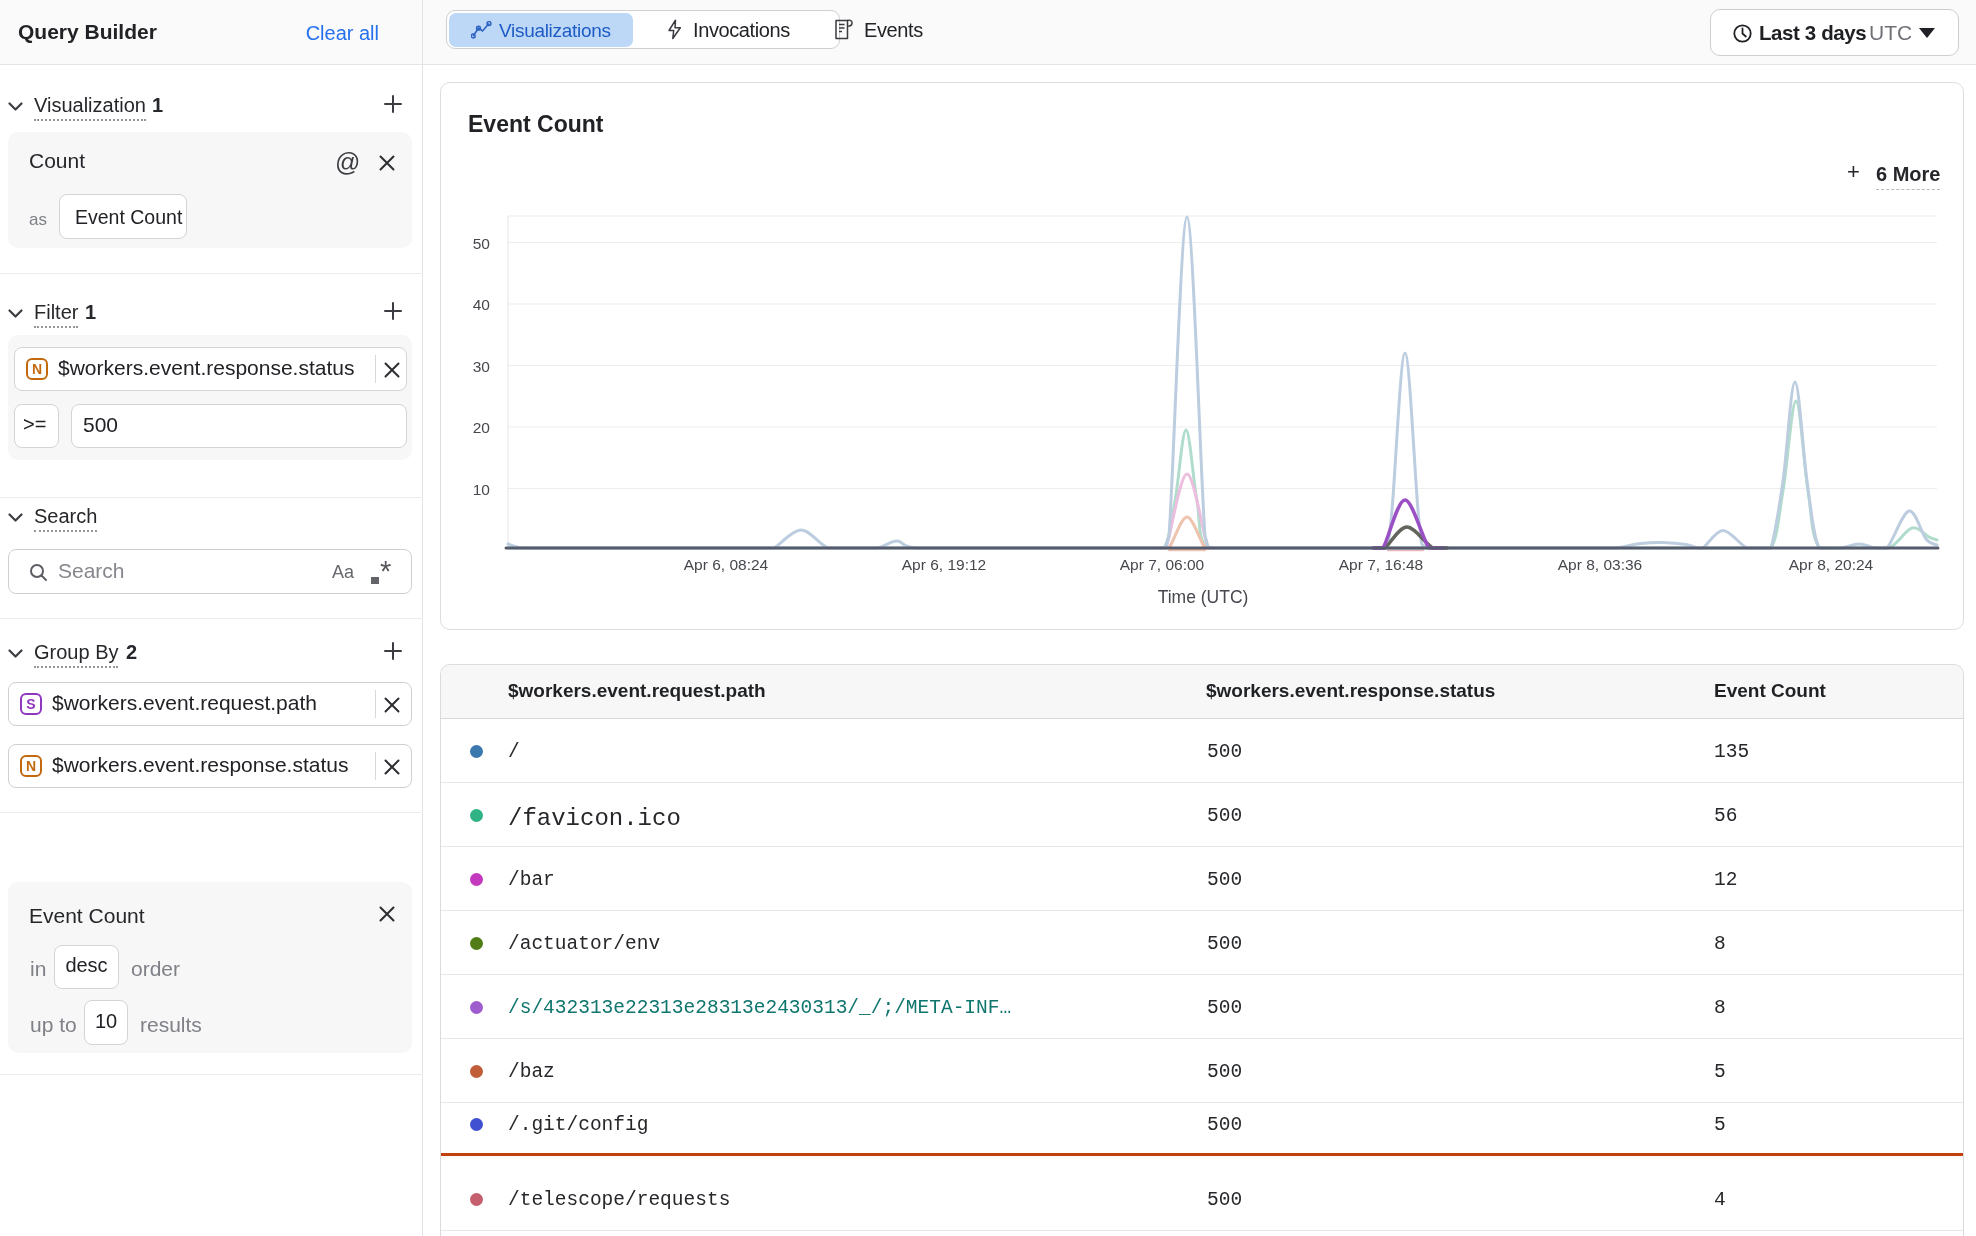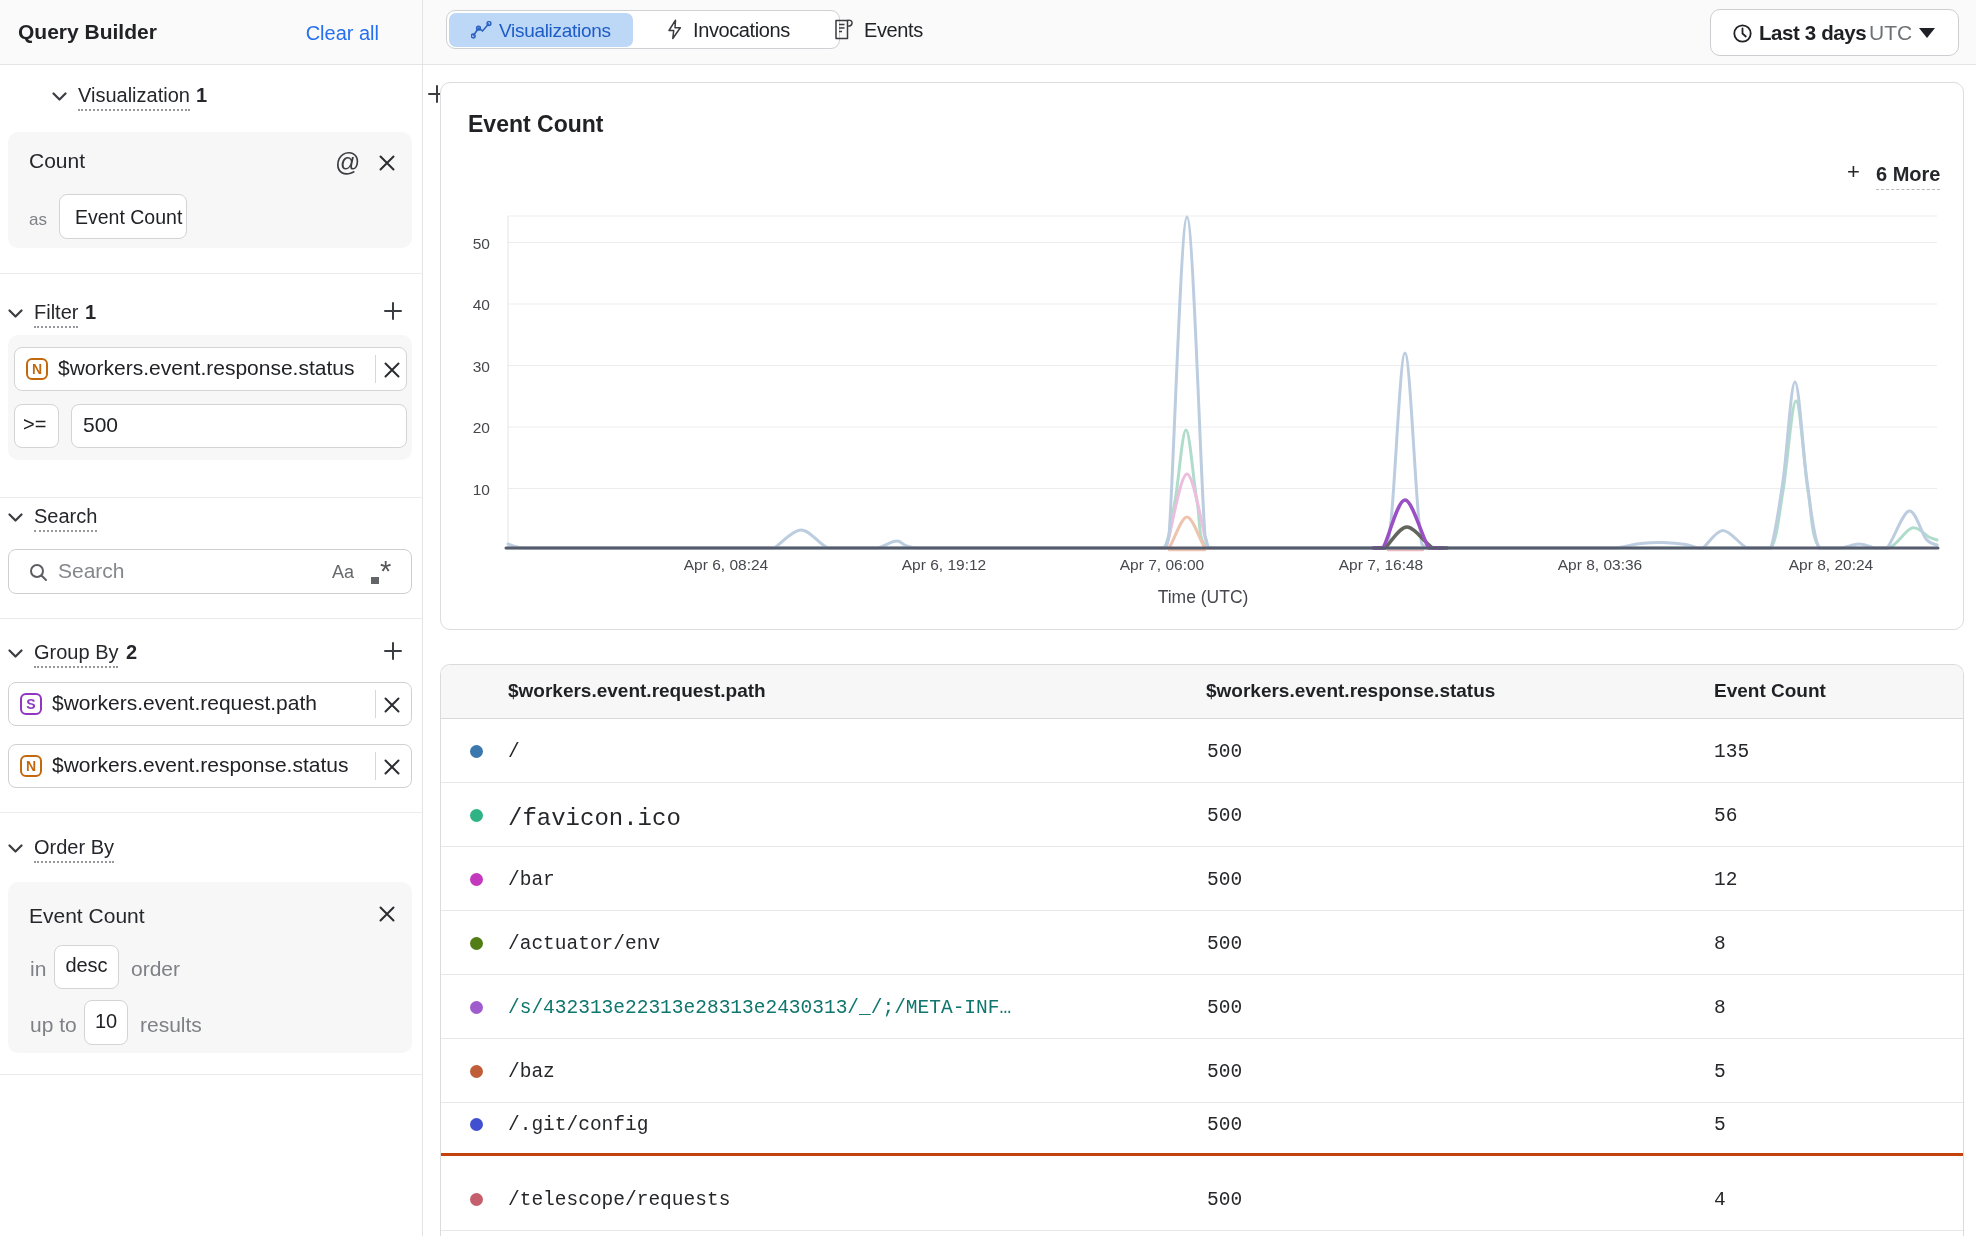--- a/index.html
+++ b/index.html
@@ -21,21 +21,21 @@
 </head>
 <body>
 
 <div class="abs" style="left:0; top:0; width:1976px; height:65px; background:#fafafa; border-bottom:1px solid #e4e4e6;"></div>
 
 <div class="abs" style="left:0; top:0; width:423px; height:1236px; background:#fff; border-right:1px solid #e3e3e5;">
   <div class="abs" style="left:0; top:0; width:422px; height:65px; background:#fafafa; border-bottom:1px solid #e4e4e6;"></div>
   <div class="abs" style="left:18px; top:20px; font-size:21px; font-weight:bold; color:#212226;">Query Builder</div>
   <div class="abs" style="left:0px; top:22px; width:379px; text-align:right; font-size:20px; color:#2570ee;">Clear all</div>
 
-  <div class="sechead" style="top:84px;margin-left:44px;">
+  <div class="sechead" style="top:94px;">
     <svg class="abs" style="left:8px; top:8px;" width="15" height="10" viewBox="0 0 15 10">
         <path d="M1.5 1.5 L7.5 7.5 L13.5 1.5" fill="none" stroke="#3c3d42" stroke-width="2.2" stroke-linecap="round" stroke-linejoin="round"></path>
       </svg>
     <span class="lbl">Visualization</span>
     <span class="cnt" style="left:152px;">1</span>
     <svg class="plus" style="left:383px; top:0px;" viewBox="0 0 20 20">
         <path d="M10 2 V18 M2 10 H18" stroke="#3c3d42" stroke-width="2" stroke-linecap="round"></path>
       </svg>
   </div>
   <div class="card" style="left:8px; top:132px; width:404px; height:116px;">
@@ -120,26 +120,20 @@
   <div class="inp" style="left:8px; top:744px; width:404px; height:44px; border-color:#d0d0d3;">
     <div class="abs" style="left:11px; top:10px; width:22px; height:22px; border:2px solid #c2690f; border-radius:6px; color:#c2690f; font-size:14px; font-weight:bold; text-align:center; line-height:19px;">N</div>
     <div class="abs" style="left:43px; top:8px; font-size:21px; color:#212226;">$workers.event.response.status</div>
     <div class="abs" style="left:366px; top:7px; width:1px; height:28px; background:#d8d8da;"></div>
     <svg class="xicon" style="left:375px; top:14px;" viewBox="0 0 16 16">
         <path d="M1.5 1.5 L14.5 14.5 M14.5 1.5 L1.5 14.5" stroke="#2c2d31" stroke-width="2" stroke-linecap="round"></path>
       </svg>
   </div>
   <div class="divider" style="top:812px;"></div>
 
-  <div class="sechead" style="top:836px;">
-    <svg class="abs" style="left:8px; top:8px;" width="15" height="10" viewBox="0 0 15 10">
-        <path d="M1.5 1.5 L7.5 7.5 L13.5 1.5" fill="none" stroke="#3c3d42" stroke-width="2.2" stroke-linecap="round" stroke-linejoin="round"></path>
-      </svg>
-    <span class="lbl">Order By</span>
-  </div>
   <div class="card" style="left:8px; top:882px; width:404px; height:171px;">
     <div class="abs" style="left:21px; top:22px; font-size:21px; color:#26272b;">Event Count</div>
     <svg class="xicon" style="left:371px; top:24px;" viewBox="0 0 16 16">
         <path d="M1.5 1.5 L14.5 14.5 M14.5 1.5 L1.5 14.5" stroke="#2c2d31" stroke-width="2" stroke-linecap="round"></path>
       </svg>
     <div class="abs gray" style="left:22px; top:75px; font-size:21px;">in</div>
     <div class="inp" style="left:46px; top:63px; width:65px; height:44px;">
       <div class="abs" style="left:0; top:8px; width:100%; text-align:center; font-size:20px; color:#212226;">desc</div>
     </div>
     <div class="abs gray" style="left:123px; top:75px; font-size:21px;">order</div>

